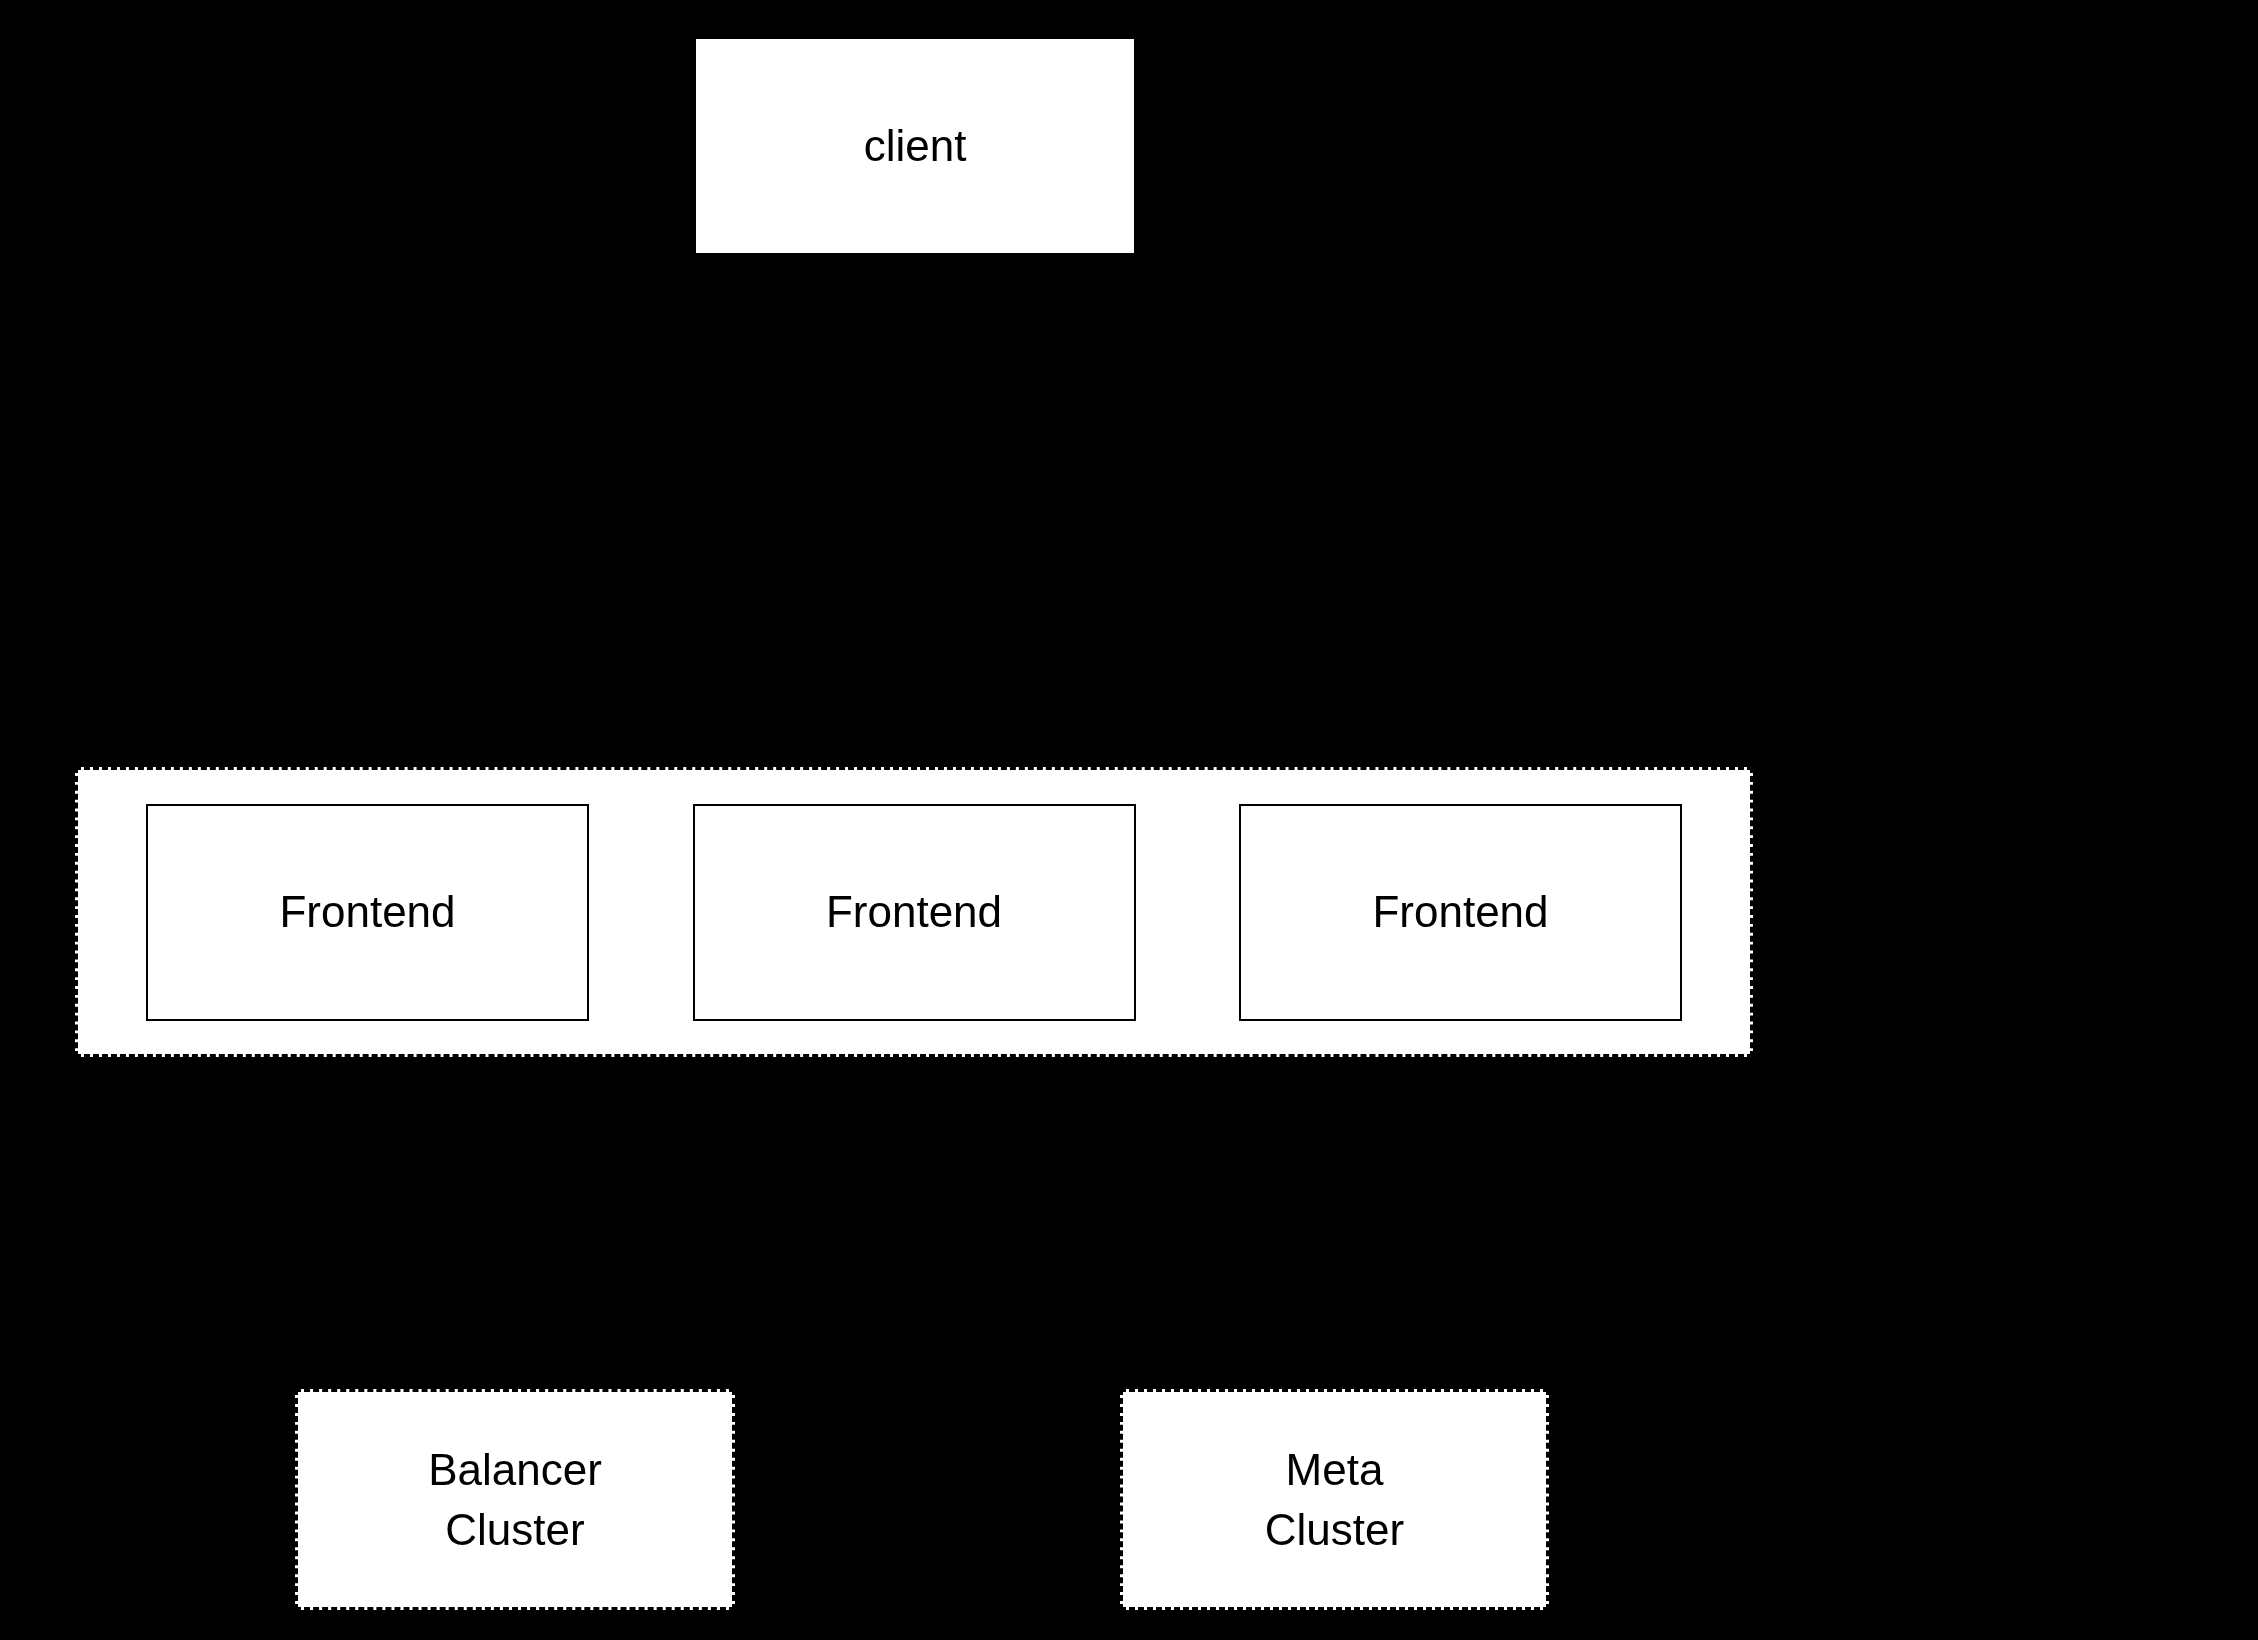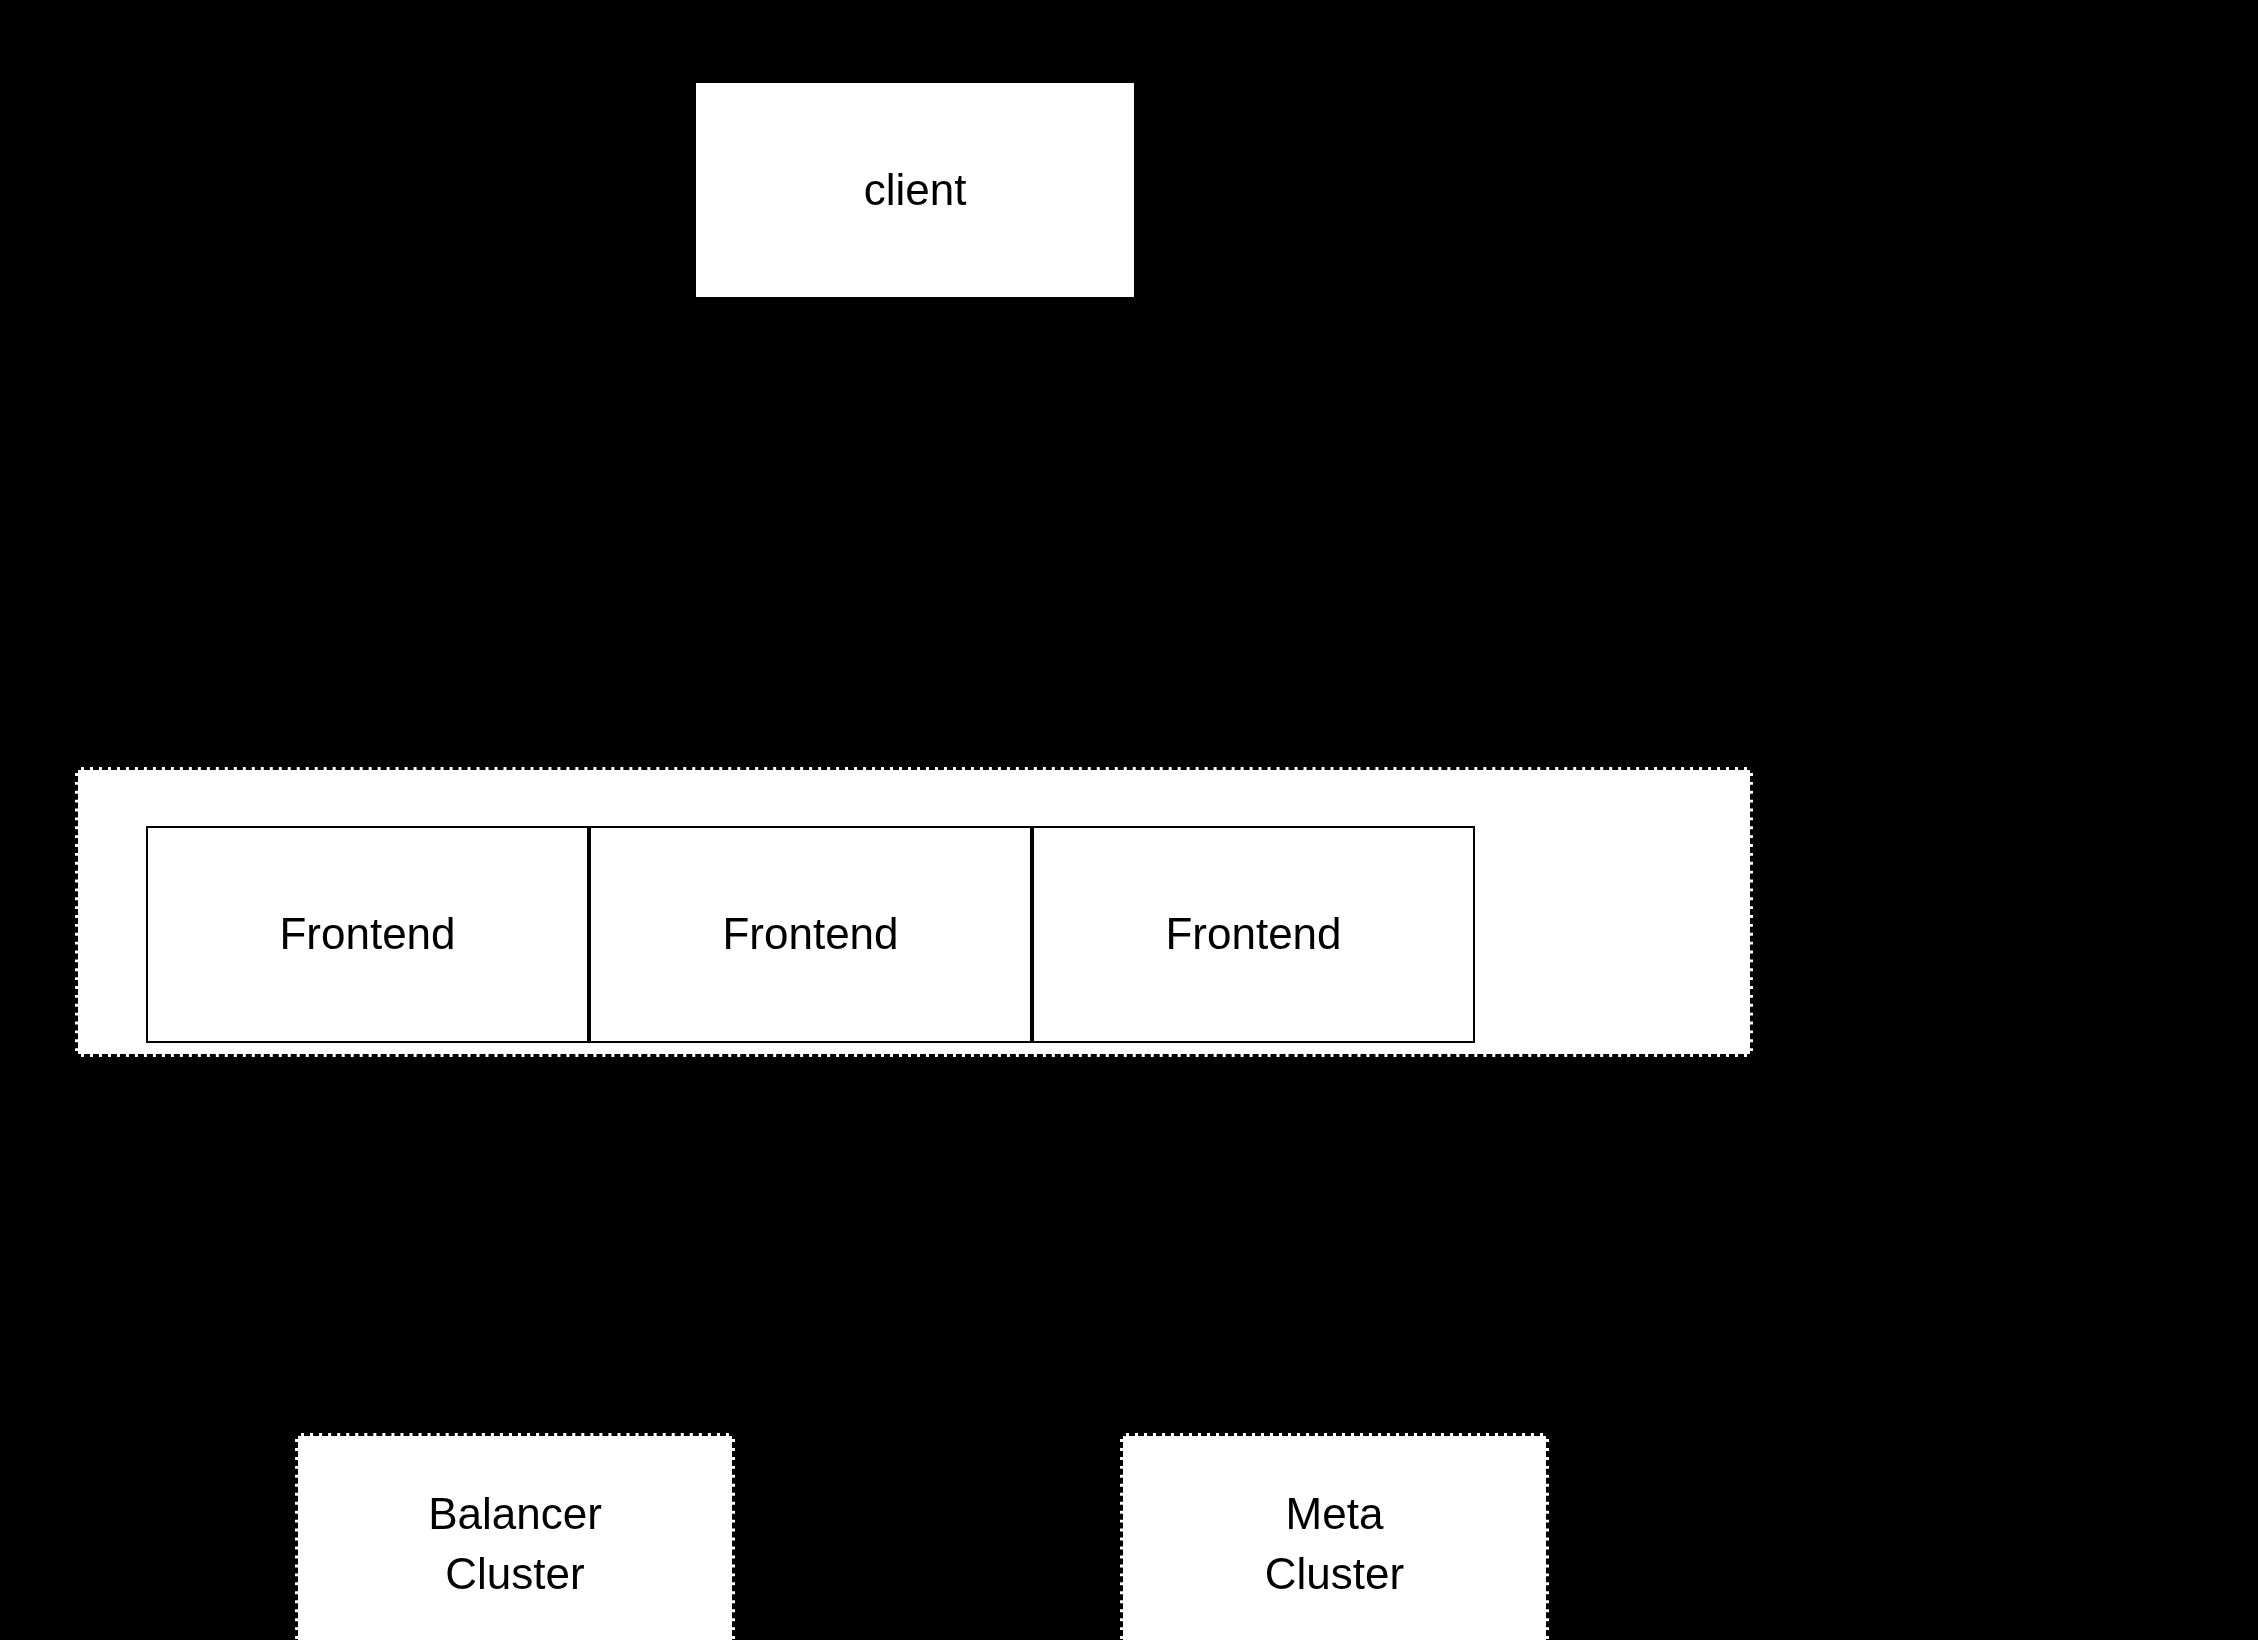--- a/index.html
+++ b/index.html
@@ -22,39 +22,39 @@
     background: #ffffff;
     color: #000000;
     display: flex;
     align-items: center;
     justify-content: center;
     text-align: center;
     font-size: 44px;
     line-height: 1.35;
     box-sizing: border-box;
     white-space: pre-line;
-    margin-top: 44px;
   }
   .node-client {
     left: 696px; top: 39px;
     width: 438px; height: 214px;
   }
   .node-lb {
     left: 549px; top: 477px;
     width: 735px; height: 74px;
   }
   .frontend-group {
     position: absolute;
     left: 75px; top: 767px;
     width: 1678px; height: 290px;
     background: #ffffff;
     border: 3.6px dashed #000000;
     box-sizing: border-box;
     display: flex;
     align-items: center;
+    justify-content: space-between;
     padding: 0 68px;
   }
   .node-frontend {
     position: static;
     width: 443px; height: 217px;
     border: 2.7px solid #000000;
     flex: 0 0 auto;
   }
   .node-datanode {
     left: 295px; top: 1389px;

